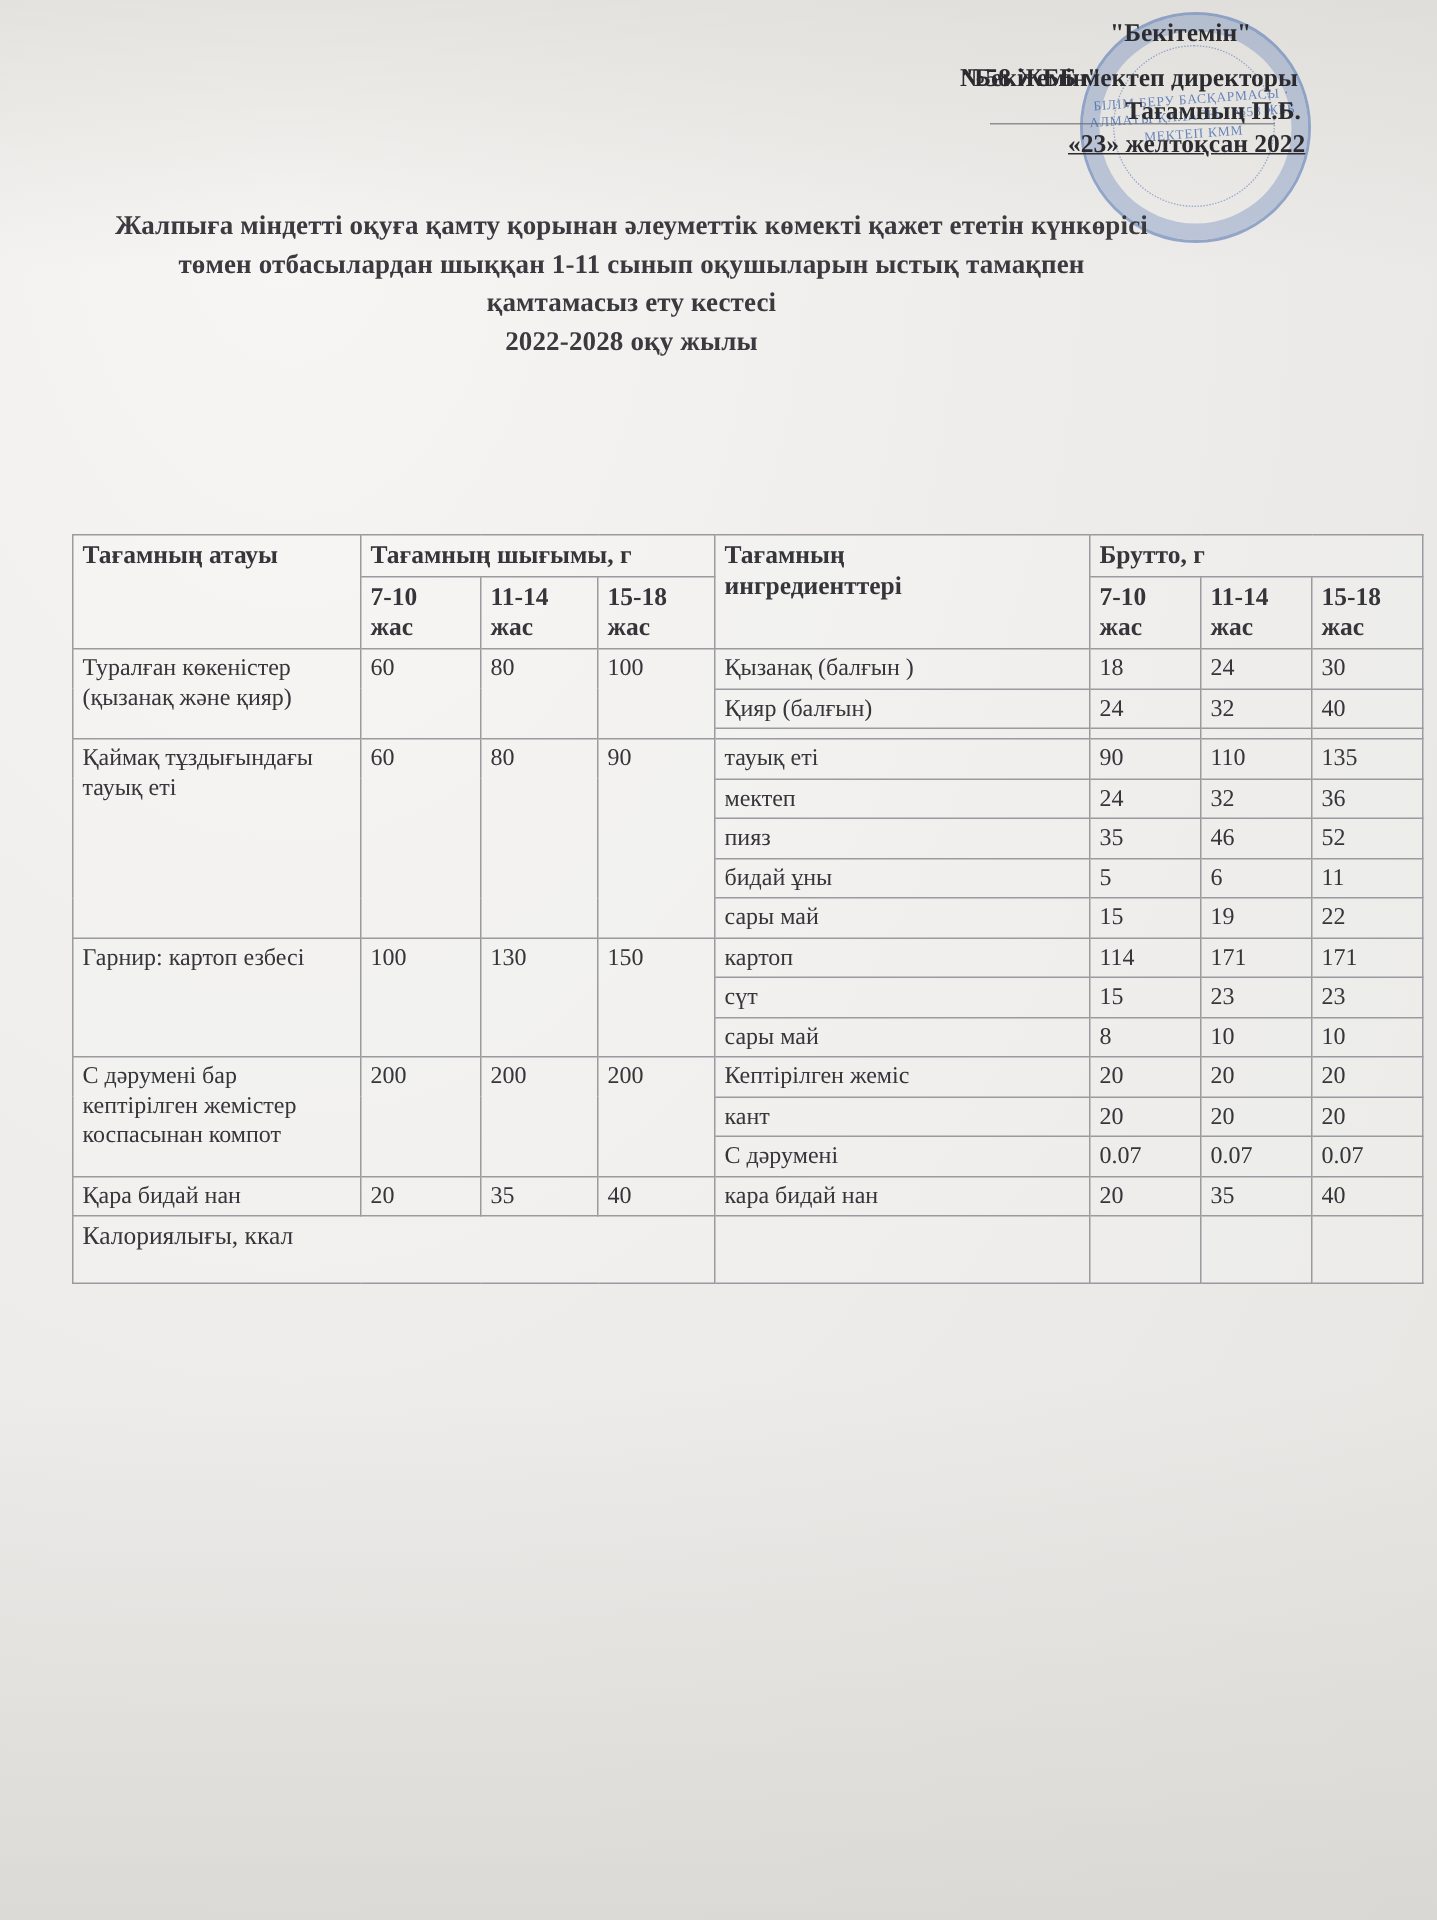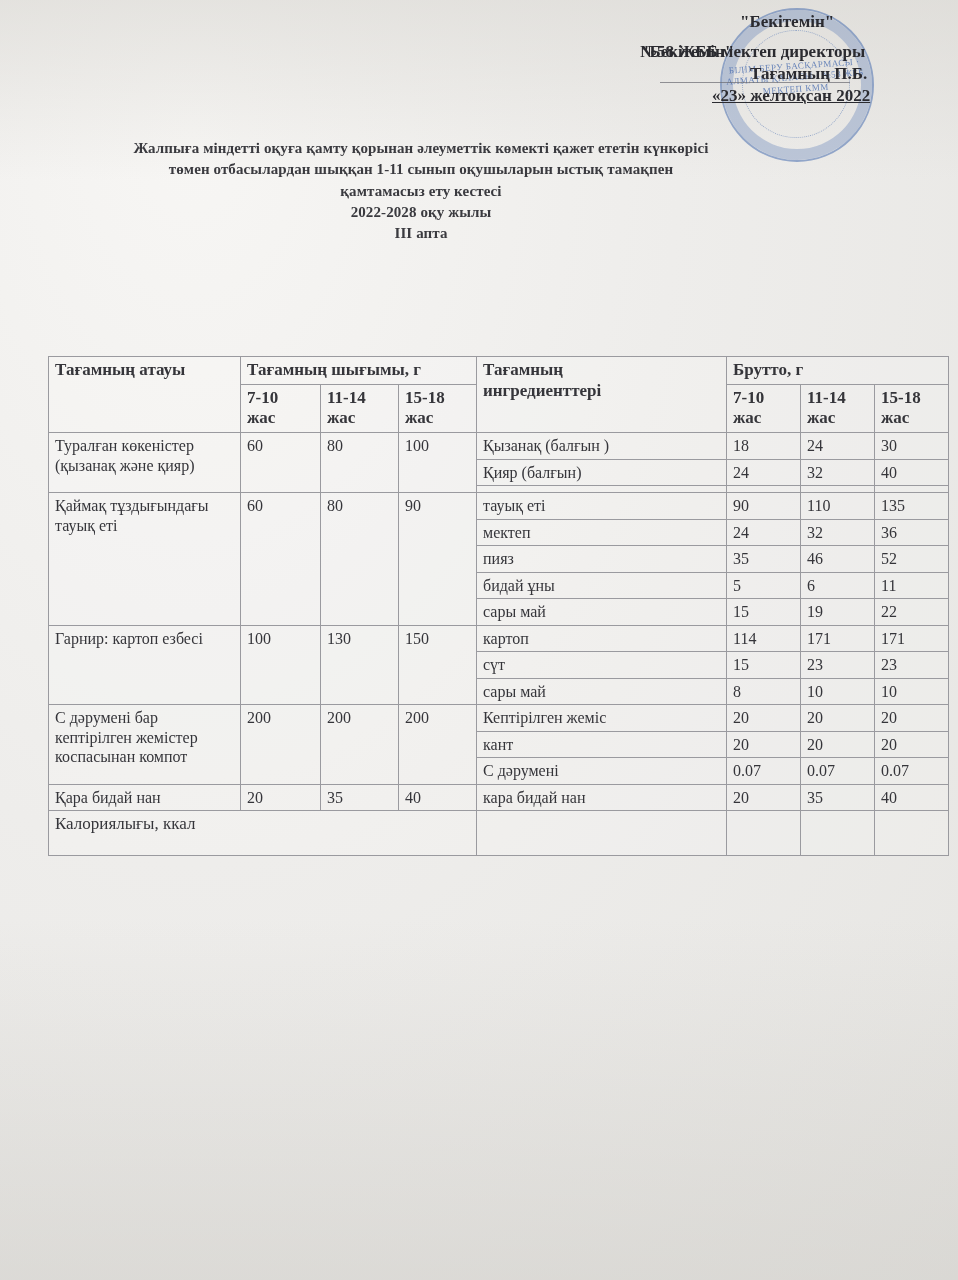--- a/index.html
+++ b/index.html
@@ -98,21 +98,21 @@
   }
 
   
   .doc-header {
     position: absolute;
     top: 138px;
     left: 0;
     width: 842px;
     text-align: center;
     font-weight: bold;
-    font-size: 15px;
+    font-size: 18px;
     line-height: 1.42;
     letter-spacing: 0.1px;
     color: #3a3a3f;
   }
   .doc-header .l3, .doc-header .l4, .doc-header .l5 {
     display: block;
   }
   .day-line {
     position: absolute;
     top: 300px;
@@ -187,21 +187,20 @@
     <div class="sig-line2">Тағамның П.Б.</div>
     <div class="sig-line3">«23» желтоқсан 2022</div>
   </div>
   <div style="position:absolute; left:740px; top:12px; font-weight:bold; font-size:17px; color:#2b2b30;">"Бекітемін"</div>
 
   <div class="doc-header">
     <span class="l1">Жалпыға міндетті оқуға қамту қорынан әлеуметтік көмекті қажет ететін күнкөрісі</span><br>
     <span class="l2">төмен отбасылардан шыққан 1-11 сынып оқушыларын ыстық тамақпен</span><br>
     <span class="l3">қамтамасыз ету кестесі</span>
     <span class="l4">2022-2028 оқу жылы</span>
-    <span class="l5">III апта</span>
   </div>
 
 
   <div class="table-wrap">
     <table class="menu">
       <colgroup>
         <col class="c-name">
           <col class="c-n1">
           <col class="c-n2">
           <col class="c-n3">

